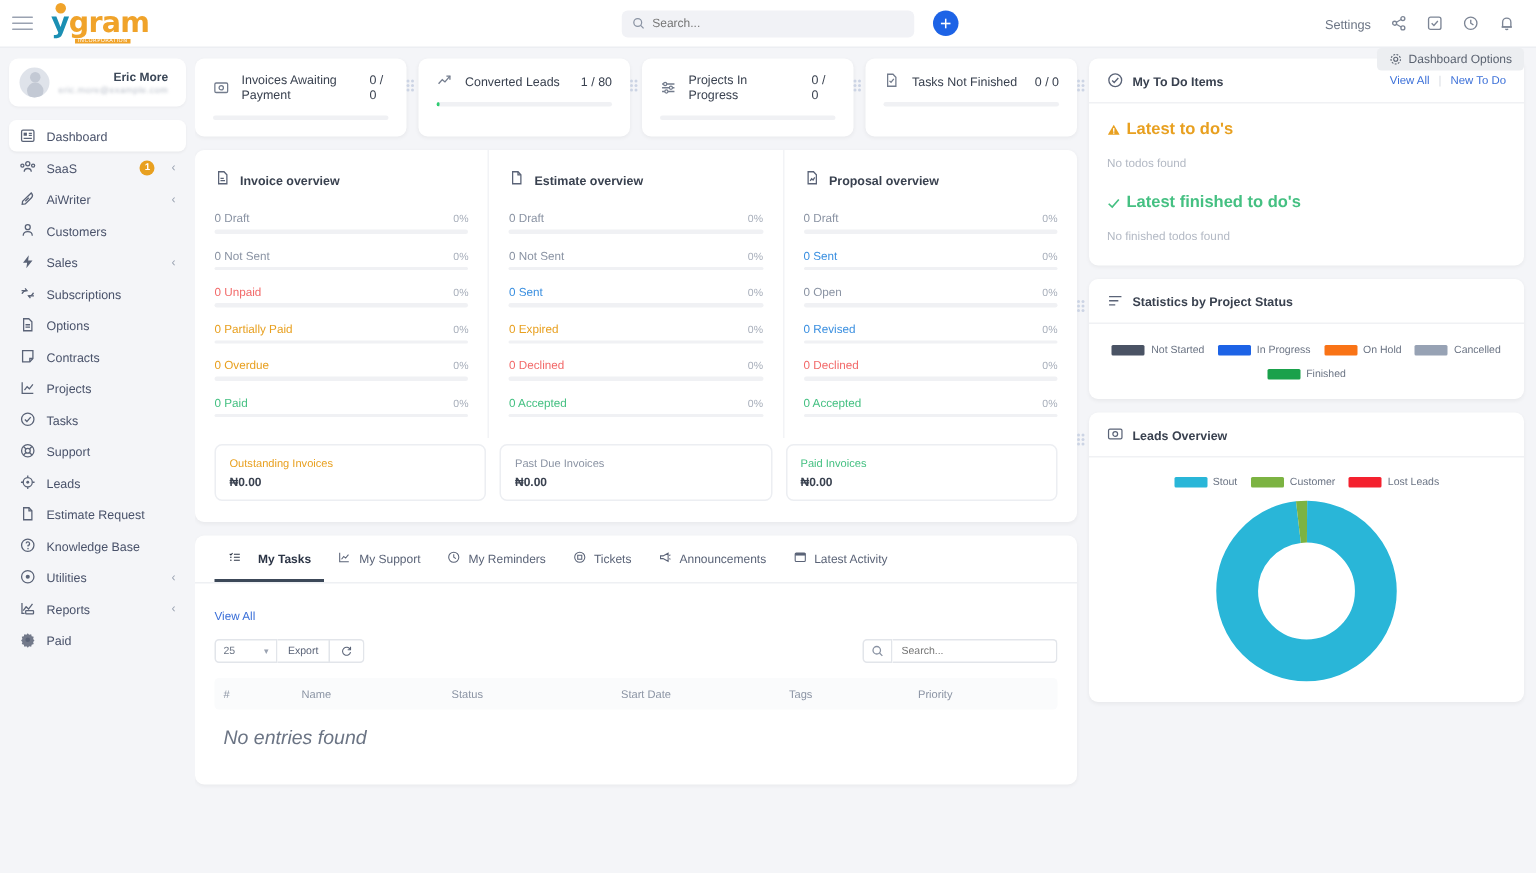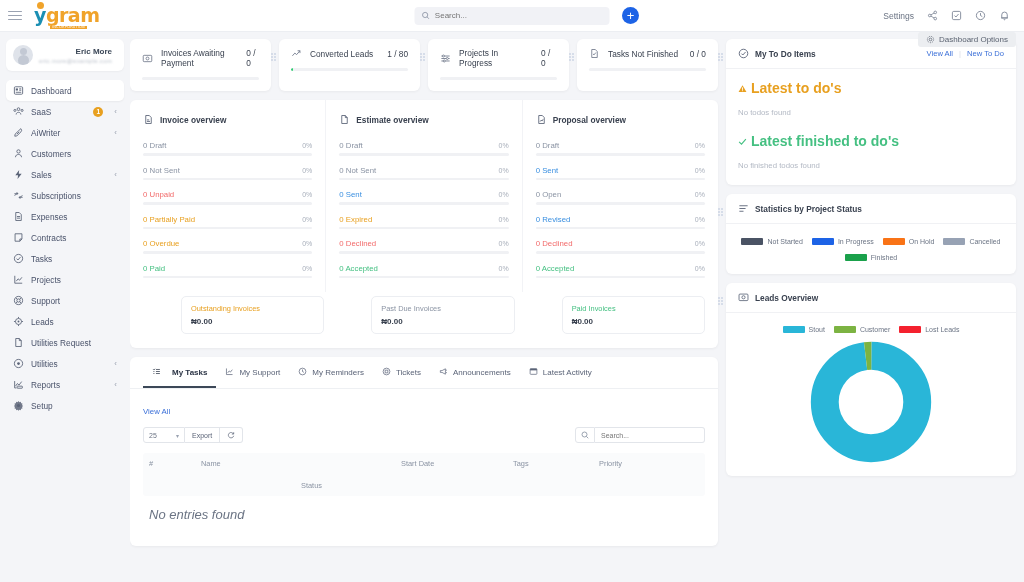--- a/index.html
+++ b/index.html
@@ -131,21 +131,21 @@
   .ov-col + .ov-col { border-left: 1px solid #f2f3f6; }
   .ov-head { display: flex; align-items: center; gap: 6px; margin-bottom: 12px; }
   .ov-title { font-size: 8.3px; font-weight: bold; color: #39414f; }
   .ov-row { margin-bottom: 10px; }
   .ov-row-top { display: flex; align-items: baseline; }
   .ov-row-label { font-size: 7.8px; }
   .ov-pct { margin-left: auto; font-size: 7px; color: #a8afbb; }
   .ov-track { height: 2.5px; background: #f0f1f4; border-radius: 2px; margin-top: 3px; }
   .totals-row { display: flex; gap: 9px; padding: 4px 13px 14px 13px; }
   .total-box {
-    flex: 1; border: 1px solid #eceef2; border-radius: 5px; padding: 7px 9px; margin-left: 38px;
+    flex: 1; border: 1px solid #eceef2; border-radius: 5px; padding: 7px 9px;
   }
   .total-label { font-size: 7.4px; margin-bottom: 4px; }
   .total-val { font-size: 8px; font-weight: bold; color: #39414f; }
   
   .tabs-bar { display: flex; border-bottom: 1px solid #eef0f3; padding: 0 13px; }
   .tab {
     display: flex; align-items: center; gap: 5px; padding: 10px 9px 8px 9px;
     font-size: 8px; color: #5a6377; cursor: pointer; border-bottom: 2px solid transparent;
   }
   .tab.active { color: #2b3445; font-weight: bold; border-bottom-color: #3c4858; gap: 11px; }
@@ -181,21 +181,21 @@
   .panel { margin-bottom: 9px; }
   .panel-head {
     display: flex; align-items: center; gap: 6px; padding: 9px 12px;
     border-bottom: 1px solid #f0f1f4;
   }
   .panel-title { font-size: 8.3px; font-weight: bold; color: #39414f; }
   .panel-links { margin-left: auto; display: flex; align-items: center; gap: 6px; }
   .panel-links a { font-size: 7.6px; color: #3a6fd8; text-decoration: none; cursor: pointer; }
   .panel-links .divd { color: #d8dce3; font-size: 7.6px; }
   .panel-body { padding: 11px 12px 13px 12px; }
-  .todo-head { display: flex; align-items: center; gap: 4px; font-size: 14px; font-weight: bold; }
+  .todo-head { display: flex; align-items: center; gap: 4px; font-size: 11px; font-weight: bold; }
   .todo-empty { font-size: 7.8px; color: #b3b9c4; margin: 12px 0 16px 0; }
   .legend { display: flex; flex-wrap: wrap; justify-content: center; gap: 9px; }
   .legend-item { display: flex; align-items: center; gap: 4px; }
   .legend-swatch { width: 22px; height: 7px; border-radius: 1px; }
   .legend-lbl { font-size: 7px; color: #6b7484; }
   .donut-wrap { display: flex; justify-content: center; margin-top: 8px; }
 </style>
 </head>
 <body>
 
@@ -339,48 +339,48 @@
           <span>Subscriptions</span>
         </div>
         <div class="nav-item">
           <span class="nav-ic">
             <svg width="11" height="11" viewBox="0 0 16 16">
               <path d="M4 2.2 h5 l3 3 v8.6 h-8 z" stroke="#5a6377" stroke-width="1.25" fill="none"></path>
               <line x1="5.8" y1="8" x2="10.2" y2="8" stroke="#5a6377" stroke-width="1.25" fill="none"></line>
               <line x1="5.8" y1="10.4" x2="10.2" y2="10.4" stroke="#5a6377" stroke-width="1.25" fill="none"></line>
             </svg>
           </span>
-          <span>Expenses</span>
+          <span>Options</span>
         </div>
         <div class="nav-item">
           <span class="nav-ic">
             <svg width="11" height="11" viewBox="0 0 16 16">
               <path d="M3 2.6 h10 v7.6 l-3 3.2 h-7 z" stroke="#5a6377" stroke-width="1.25" fill="none"></path>
               <path d="M13 10.2 h-3 v3.2" stroke="#5a6377" stroke-width="1.25" fill="none"></path>
             </svg>
           </span>
           <span>Contracts</span>
         </div>
         <div class="nav-item">
           <span class="nav-ic">
             <svg width="11" height="11" viewBox="0 0 16 16">
+              <polyline points="2.6,2.6 2.6,13.4 13.4,13.4" stroke="#5a6377" stroke-width="1.25" fill="none"></polyline>
+              <polyline points="4.8,10.4 7.4,7 9.6,9 13,4.8" stroke="#5a6377" stroke-width="1.25" fill="none"></polyline>
+            </svg>
+          </span>
+          <span>Projects</span>
+        </div>
+        <div class="nav-item">
+          <span class="nav-ic">
+            <svg width="11" height="11" viewBox="0 0 16 16">
               <circle cx="8" cy="8" r="6" stroke="#5a6377" stroke-width="1.25" fill="none"></circle>
               <polyline points="5.2,8.2 7.2,10.2 10.9,5.9" stroke="#5a6377" stroke-width="1.25" fill="none"></polyline>
             </svg>
           </span>
           <span>Tasks</span>
-        </div>
-        <div class="nav-item">
-          <span class="nav-ic">
-            <svg width="11" height="11" viewBox="0 0 16 16">
-              <polyline points="2.6,2.6 2.6,13.4 13.4,13.4" stroke="#5a6377" stroke-width="1.25" fill="none"></polyline>
-              <polyline points="4.8,10.4 7.4,7 9.6,9 13,4.8" stroke="#5a6377" stroke-width="1.25" fill="none"></polyline>
-            </svg>
-          </span>
-          <span>Projects</span>
         </div>
         <div class="nav-item">
           <span class="nav-ic">
             <svg width="11" height="11" viewBox="0 0 16 16">
               <circle cx="8" cy="8" r="6" stroke="#5a6377" stroke-width="1.25" fill="none"></circle>
               <circle cx="8" cy="8" r="2.4" stroke="#5a6377" stroke-width="1.25" fill="none"></circle>
               <line x1="3.9" y1="3.9" x2="6.3" y2="6.3" stroke="#5a6377" stroke-width="1.25" fill="none"></line>
               <line x1="9.7" y1="9.7" x2="12.1" y2="12.1" stroke="#5a6377" stroke-width="1.25" fill="none"></line>
               <line x1="12.1" y1="3.9" x2="9.7" y2="6.3" stroke="#5a6377" stroke-width="1.25" fill="none"></line>
               <line x1="6.3" y1="9.7" x2="3.9" y2="12.1" stroke="#5a6377" stroke-width="1.25" fill="none"></line>
@@ -401,21 +401,31 @@
           </span>
           <span>Leads</span>
         </div>
         <div class="nav-item">
           <span class="nav-ic">
             <svg width="11" height="11" viewBox="0 0 16 16">
               <path d="M4 2.2 h5.2 l2.8 3 v8.6 h-8 z" stroke="#5a6377" stroke-width="1.25" fill="none"></path>
               <polyline points="9.2,2.2 9.2,5.2 12,5.2" stroke="#5a6377" stroke-width="1.25" fill="none"></polyline>
             </svg>
           </span>
-          <span>Utilities Request</span>
+          <span>Estimate Request</span>
+        </div>
+        <div class="nav-item">
+          <span class="nav-ic">
+            <svg width="11" height="11" viewBox="0 0 16 16">
+              <circle cx="8" cy="8" r="6" stroke="#5a6377" stroke-width="1.25" fill="none"></circle>
+              <path d="M6.4 6.2 a1.7 1.7 0 1 1 1.9 2 v1" stroke="#5a6377" stroke-width="1.25" fill="none"></path>
+              <rect x="7.6" y="10.6" width="1.3" height="1.3" fill="#5a6377"></rect>
+            </svg>
+          </span>
+          <span>Knowledge Base</span>
         </div>
         <div class="nav-item">
           <span class="nav-ic">
             <svg width="11" height="11" viewBox="0 0 16 16">
               <circle cx="8" cy="8" r="6" stroke="#5a6377" stroke-width="1.25" fill="none"></circle>
               <circle cx="8" cy="8" r="2" fill="#5a6377"></circle>
             </svg>
           </span>
           <span>Utilities</span>
           <span class="nav-caret">‹</span>
@@ -431,21 +441,21 @@
           <span>Reports</span>
           <span class="nav-caret">‹</span>
         </div>
         <div class="nav-item">
           <span class="nav-ic">
             <svg width="11" height="11" viewBox="0 0 16 16">
               <circle cx="8" cy="8" r="2.3" fill="#5a6377"></circle>
               <path d="M8 1.6 l1.3 1.6 2-.6 .5 2 2 .6 -.6 2 1.3 1.5 -1.3 1.5 .6 2 -2 .6 -.5 2 -2-.6 -1.3 1.6 -1.3-1.6 -2 .6 -.5-2 -2-.6 .6-2 -1.3-1.5 1.3-1.5 -.6-2 2-.6 .5-2 2 .6 z" fill="#5a6377" opacity=".85"></path>
             </svg>
           </span>
-          <span>Setup</span>
+          <span>Paid</span>
         </div>
       </div>
   </div>
 
   <div class="main">
 
     <div class="col-left">
 
       <div class="stats-row" id="stats-row">
           <div class="card stat-card">
@@ -783,21 +793,21 @@
                     <circle cx="7" cy="7" r="5" fill="none" stroke="#8a93a3" stroke-width="1.7"></circle>
                     <line x1="10.7" y1="10.7" x2="14.5" y2="14.5" stroke="#8a93a3" stroke-width="1.7"></line>
                   </svg>
               </div>
               <input type="text" placeholder="Search..." style="">
             </div>
           </div>
           <div class="thead" id="thead">
               <span style="width: 52px;">#</span>
               <span style="width: 100px;">Name</span>
-              <span style="width: 100px; margin-top: 22px;">Status</span>
+              <span style="width: 113px;">Status</span>
               <span style="width: 112px;">Start Date</span>
               <span style="width: 86px;">Tags</span>
               <span style="width: auto;">Priority</span>
             </div>
           <div class="no-entries">No entries found</div>
         </div>
       </div>
     </div>
 
     <div class="col-right">

